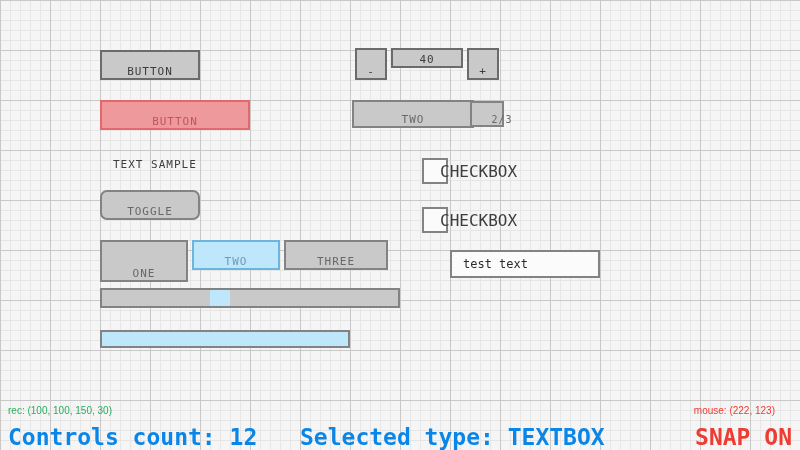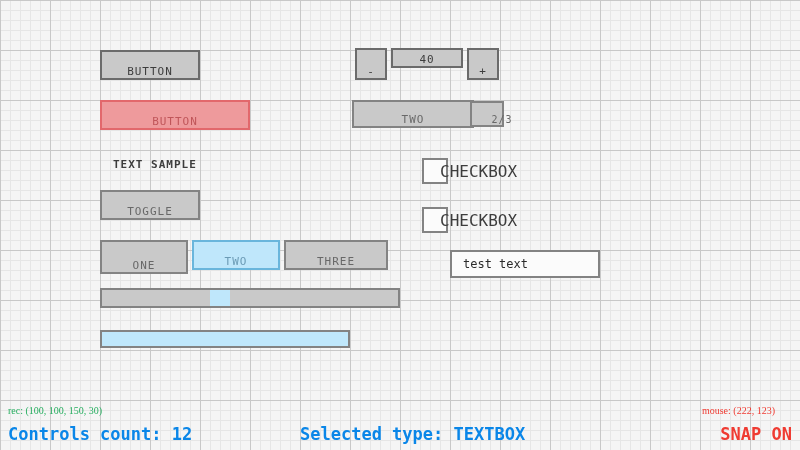--- a/index.html
+++ b/index.html
@@ -123,29 +123,29 @@
     padding-left: 11px;
     color: #2b2b2b;
     font-size: 12px;
     font-family: "DejaVu Sans Mono", "Liberation Mono", monospace;
   }
 
   
   .mini-status {
     position: absolute;
     font-size: 10px;
-    font-family: Liberation Serif, serif;
+    font-family: Liberation Sans, sans-serif;
     letter-spacing: 0px;
   }
   .mini-green { color: #27ae60; }
   .mini-red   { color: #ef3b32; }
 
   .big-status {
     position: absolute;
-    font-size: 17px;
+    font-size: 23px;
     font-weight: bold;
     font-family: "DejaVu Sans Mono", "Liberation Mono", monospace;
     letter-spacing: 0px;
     white-space: nowrap;
   }
   .big-blue { color: #0a86e8; }
   .big-red  { color: #ef3b32; }
 </style>
 </head>
 <body>
@@ -153,27 +153,27 @@
 <div id="app">
 
   <div class="ctl gray-box strong" style="left:100px; top:50px; width:100px; height:30px;">
     <span>BUTTON</span>
   </div>
 
   <div class="ctl pink-box" style="left:100px; top:100px; width:150px; height:30px;">
     <span>BUTTON</span>
   </div>
 
-  <div class="label-text" style="left:113px; top:158px;font-weight:bold;">TEXT SAMPLE</div>
-
-  <div class="ctl gray-box" style="left:100px; top:190px; width:100px; height:30px;">
+  <div class="label-text" style="left:113px; top:158px;">TEXT SAMPLE</div>
+
+  <div class="ctl gray-box" style="left:100px; top:190px; width:100px; height:30px;border-radius:7px;">
     <span>TOGGLE</span>
   </div>
 
-  <div class="ctl gray-box tg-item" style="left:100px; top:240px; width:88px; height:34px;">
+  <div class="ctl gray-box tg-item" style="left:100px; top:240px; width:88px; height:42px;">
     <span>ONE</span>
   </div>
   <div class="ctl blue-box tg-item" style="left:192px; top:240px; width:88px; height:30px;">
     <span>TWO</span>
   </div>
   <div class="ctl gray-box tg-item" style="left:284px; top:240px; width:104px; height:30px;">
     <span>THREE</span>
   </div>
 
   <div class="slider-track" style="left:100px; top:288px; width:300px; height:20px;">

